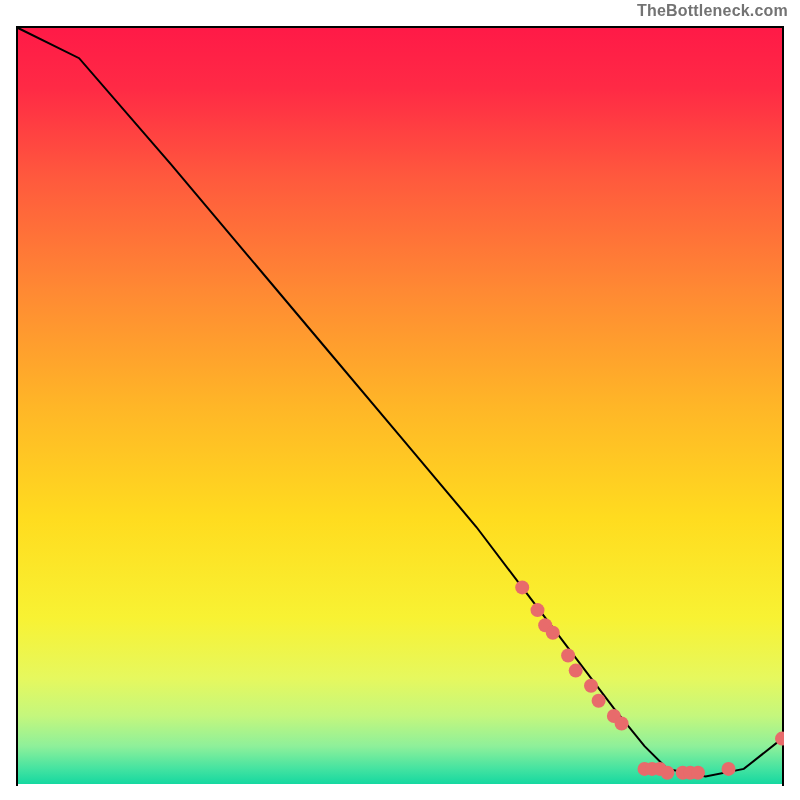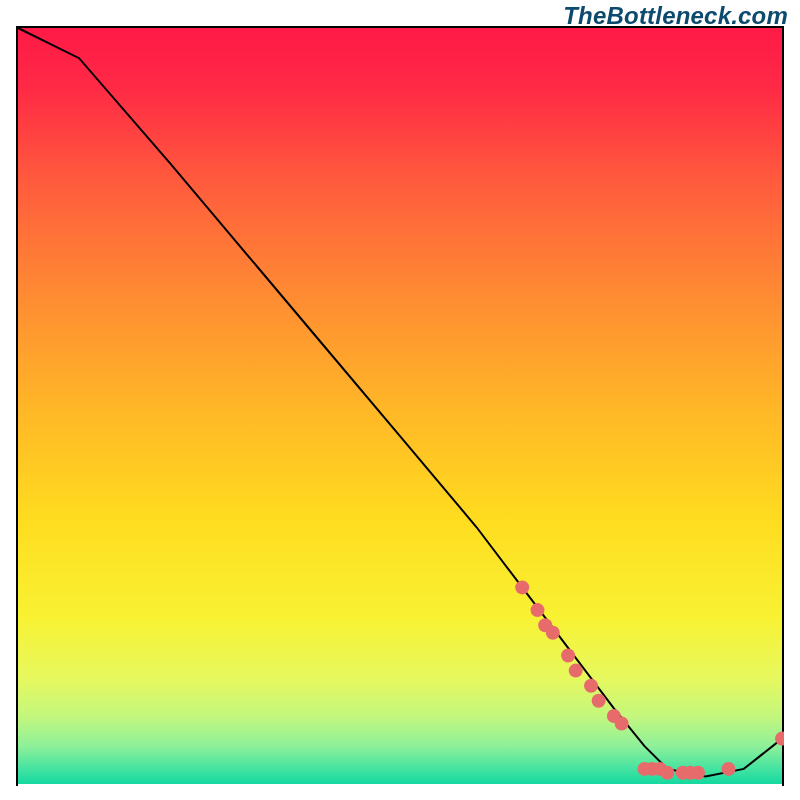--- a/index.html
+++ b/index.html
@@ -13,25 +13,24 @@
   }
   .wrap {
     position: relative;
     width: 800px;
     height: 800px;
   }
   .attribution {
     position: absolute;
     top: 2px;
     right: 12px;
-    font-size: 24px;
+    font-size: 16px;
     font-weight: 600;
-    color: #0c4a6e;
+    color: #737373;
     letter-spacing: 0.2px;
-    font-style: italic;
   }
   .border {
     position: absolute;
     left: 16px;
     top: 26px;
     width: 768px;
     height: 760px;
     border-top: 2px solid #000;
     border-left: 2px solid #000;
     border-right: 2px solid #000;

